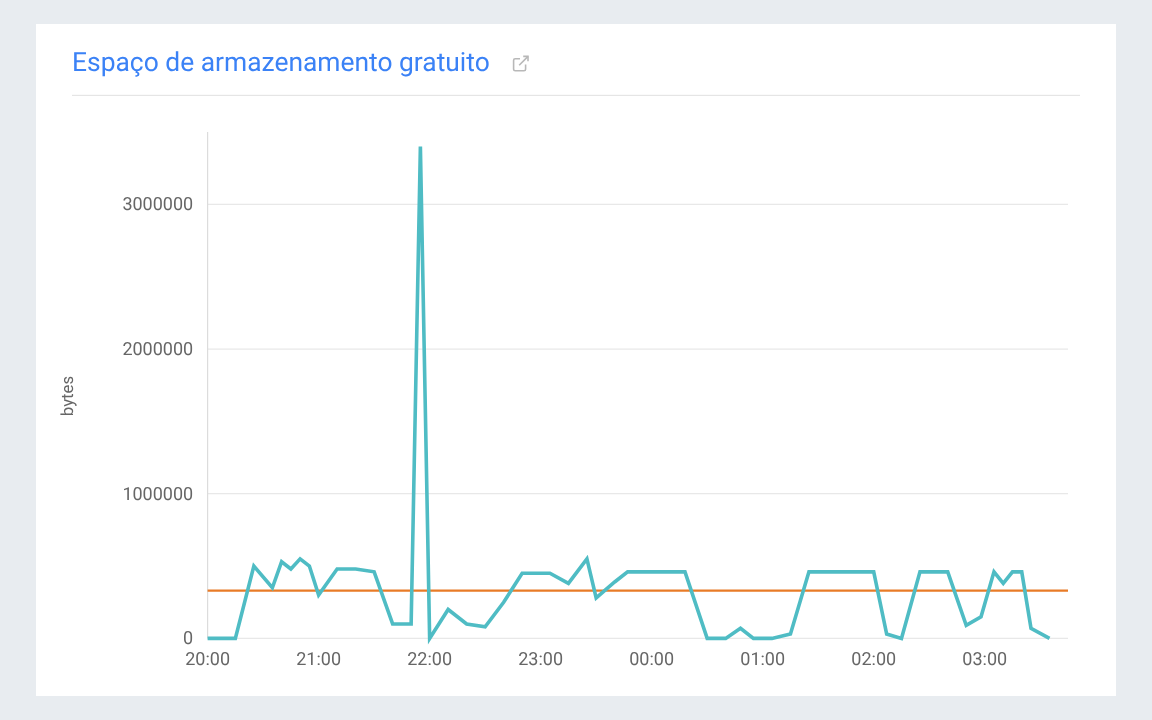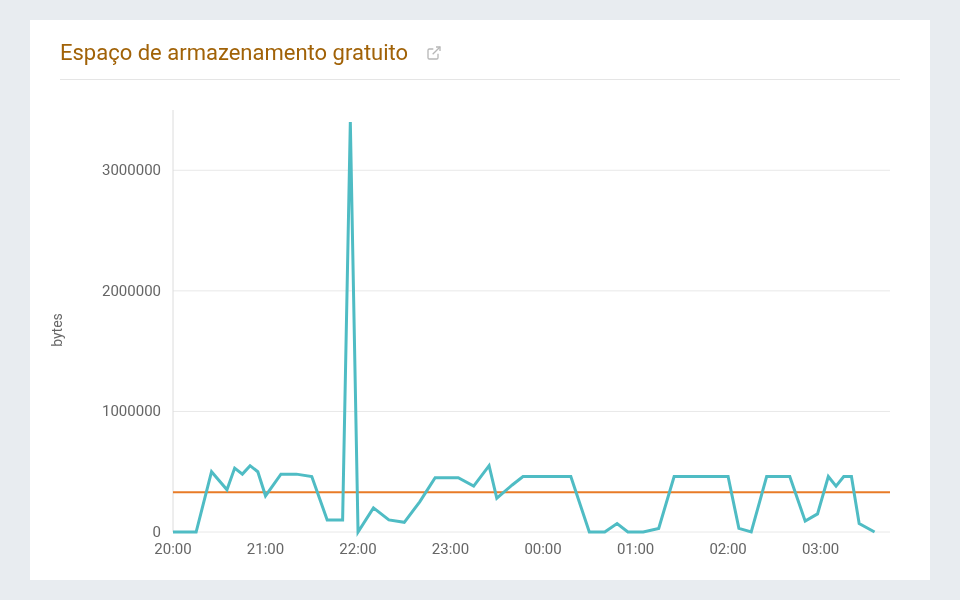--- a/index.html
+++ b/index.html
@@ -21,21 +21,21 @@
     .card-header {
       display: flex;
       align-items: center;
       gap: 18px;
       padding-bottom: 14px;
       border-bottom: 1px solid #e5e5e5;
     }
     .card-title {
       font-size: 22px;
       font-weight: 400;
-      color: #a16207;
+      color: #3b82f6;
     }
     .ext-icon {
       width: 16px;
       height: 16px;
       color: #b8b8b8;
       cursor: pointer;
     }
     .chart-wrap {
       position: absolute;
       left: 65px;

